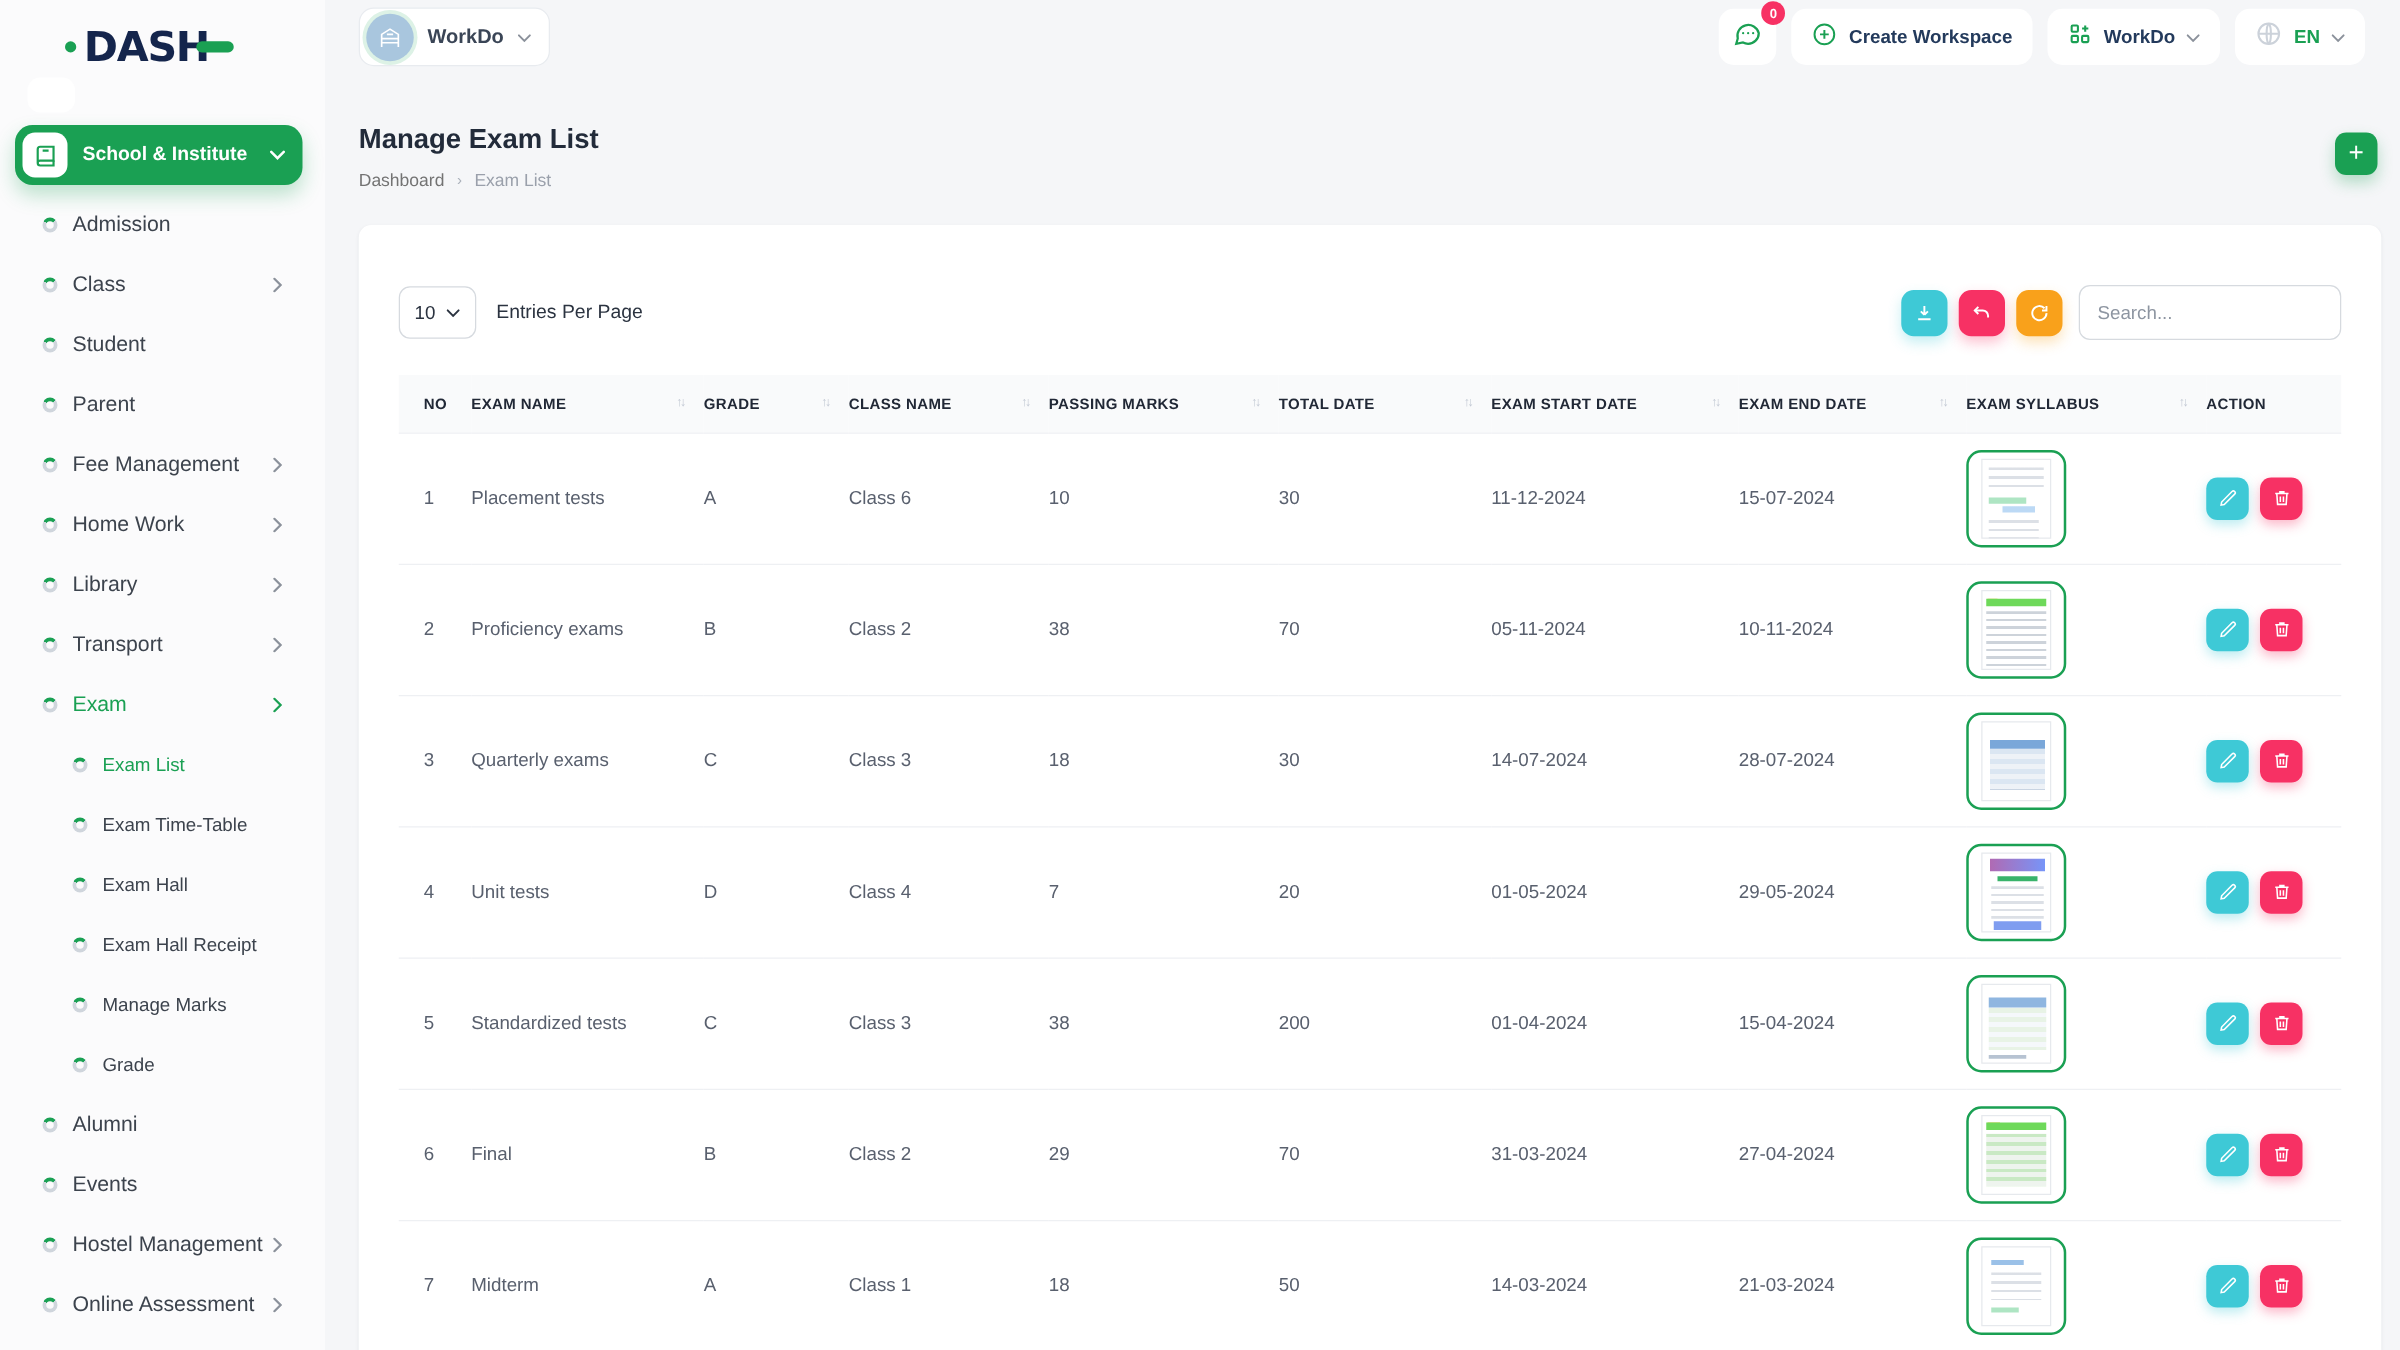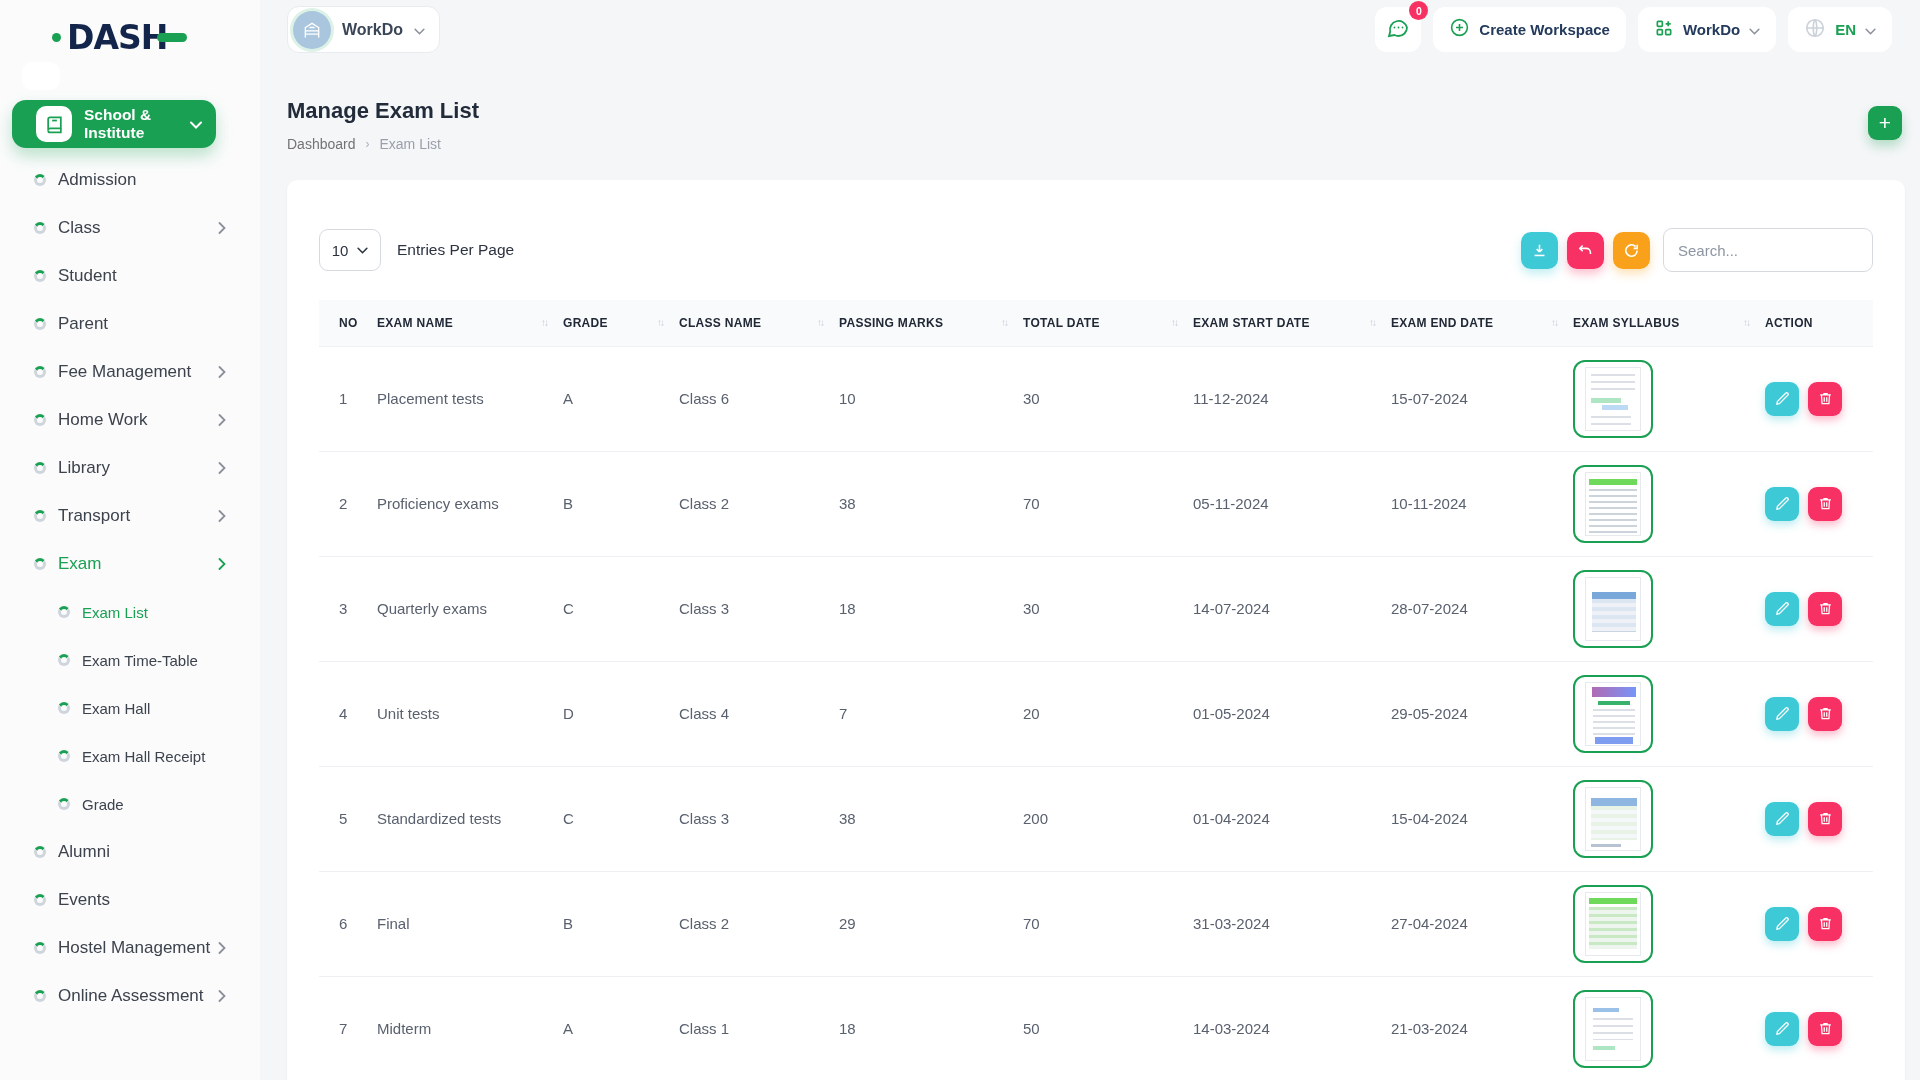--- a/index.html
+++ b/index.html
@@ -9,23 +9,23 @@
     background:#f5f6f8; color:#3c434d; position:relative;
   }
   
   .sidebar { position:absolute; left:0; top:0; width:260px; height:1080px; background:#fbfbfc; }
   .logo-wrap { position:absolute; left:52px; top:18px; display:flex; align-items:center; gap:6px; }
   .logo-dot { width:9px; height:9px; border-radius:50%; background:#1aa053; }
   .logo-text { font-size:33px; font-weight:800; letter-spacing:-1px; color:#14254c; font-family:"DejaVu Sans","Liberation Sans",sans-serif; }
   .logo-dash { width:30px; height:9px; border-radius:5px; background:#1aa053; margin-left:-16px; }
   .side-notch { position:absolute; left:22px; top:62px; width:38px; height:28px; background:#ffffff; border-radius:10px; }
   .section-pill {
-    position:absolute; left:12px; top:100px; width:204px; height:48px;
+    position:absolute; left:12px; top:100px; width:230px; height:48px;
     background:#1aa053; border-radius:14px; display:flex; align-items:center; gap:12px;
-    padding:0 14px 0 24px; box-shadow:0 8px 16px rgba(26,160,83,.28); cursor:pointer;
+    padding:0 14px 0 6px; box-shadow:0 8px 16px rgba(26,160,83,.28); cursor:pointer;
   }
   .pill-iconbox { width:36px; height:36px; background:#ffffff; border-radius:10px; display:flex; align-items:center; justify-content:center; }
   .section-pill .lbl { color:#fff; font-weight:700; font-size:15.5px; flex:1; }
   .nav { position:absolute; left:0; top:156px; width:260px; }
   .nav-item { height:48px; display:flex; align-items:center; padding-left:34px; padding-right:34px; cursor:pointer; }
   .nav-item .bullet { width:12px; height:12px; border-radius:50%; flex:0 0 12px;
     background:conic-gradient(from 300deg,#1aa053 0 110deg,#cfd5dc 110deg 360deg); position:relative; }
   .nav-item .bullet::after { content:""; position:absolute; inset:3px; border-radius:50%; background:#fbfbfc; }
   .nav-item .txt { margin-left:12px; font-size:17px; color:#3c434d; flex:1; }
   .nav-item .arr { color:#8b919b; display:flex; }
@@ -222,20 +222,24 @@
     <div class="nav-item sub">
       <span class="bullet"></span>
       <span class="txt">Exam Hall</span>
     </div>
     <div class="nav-item sub">
       <span class="bullet"></span>
       <span class="txt">Exam Hall Receipt</span>
     </div>
     <div class="nav-item sub">
       <span class="bullet"></span>
+      <span class="txt">Manage Marks</span>
+    </div>
+    <div class="nav-item sub">
+      <span class="bullet"></span>
       <span class="txt">Grade</span>
     </div>
     <div class="nav-item">
       <span class="bullet"></span>
       <span class="txt">Alumni</span>
     </div>
     <div class="nav-item">
       <span class="bullet"></span>
       <span class="txt">Events</span>
     </div>

